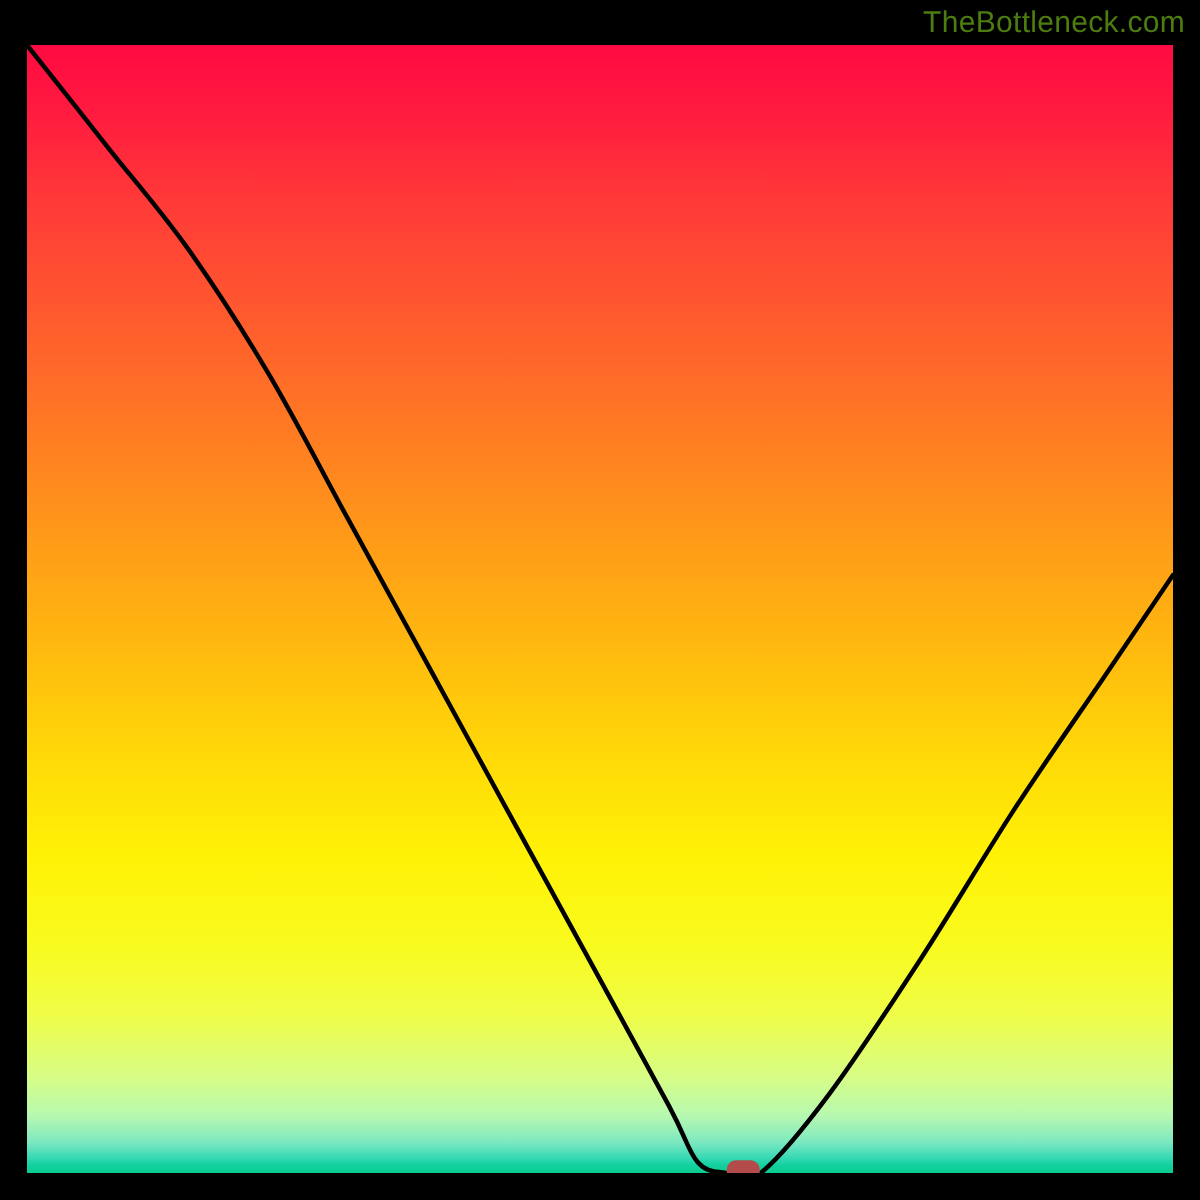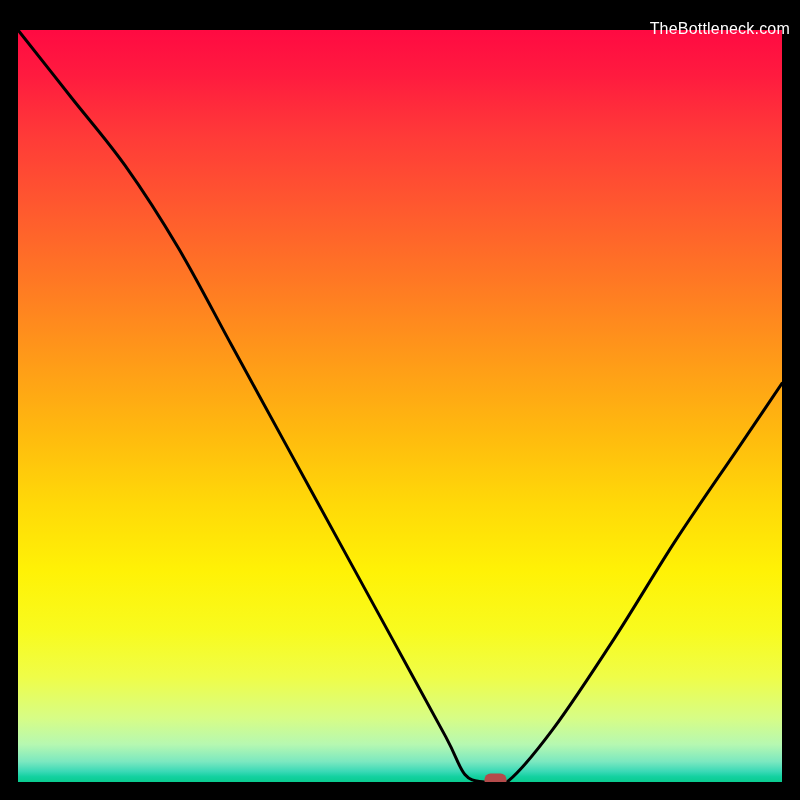--- a/index.html
+++ b/index.html
@@ -11,25 +11,25 @@
     overflow: hidden;
   }
   .chart-wrap {
     position: relative;
     width: 800px;
     height: 800px;
     background: #000;
   }
   .attribution {
     position: absolute;
-    top: 20px;
+    top: 4px;
     right: 10px;
-    color: #ffffff;
+    color: #4d7c0f;
     font-family: Arial, Helvetica, sans-serif;
-    font-size: 16px;
+    font-size: 20px;
     letter-spacing: 0.2px;
     z-index: 3;
   }
   .plot-area {
     position: absolute;
     left: 18px;
     top: 30px;
     width: 764px;
     height: 752px;
     overflow: hidden;

